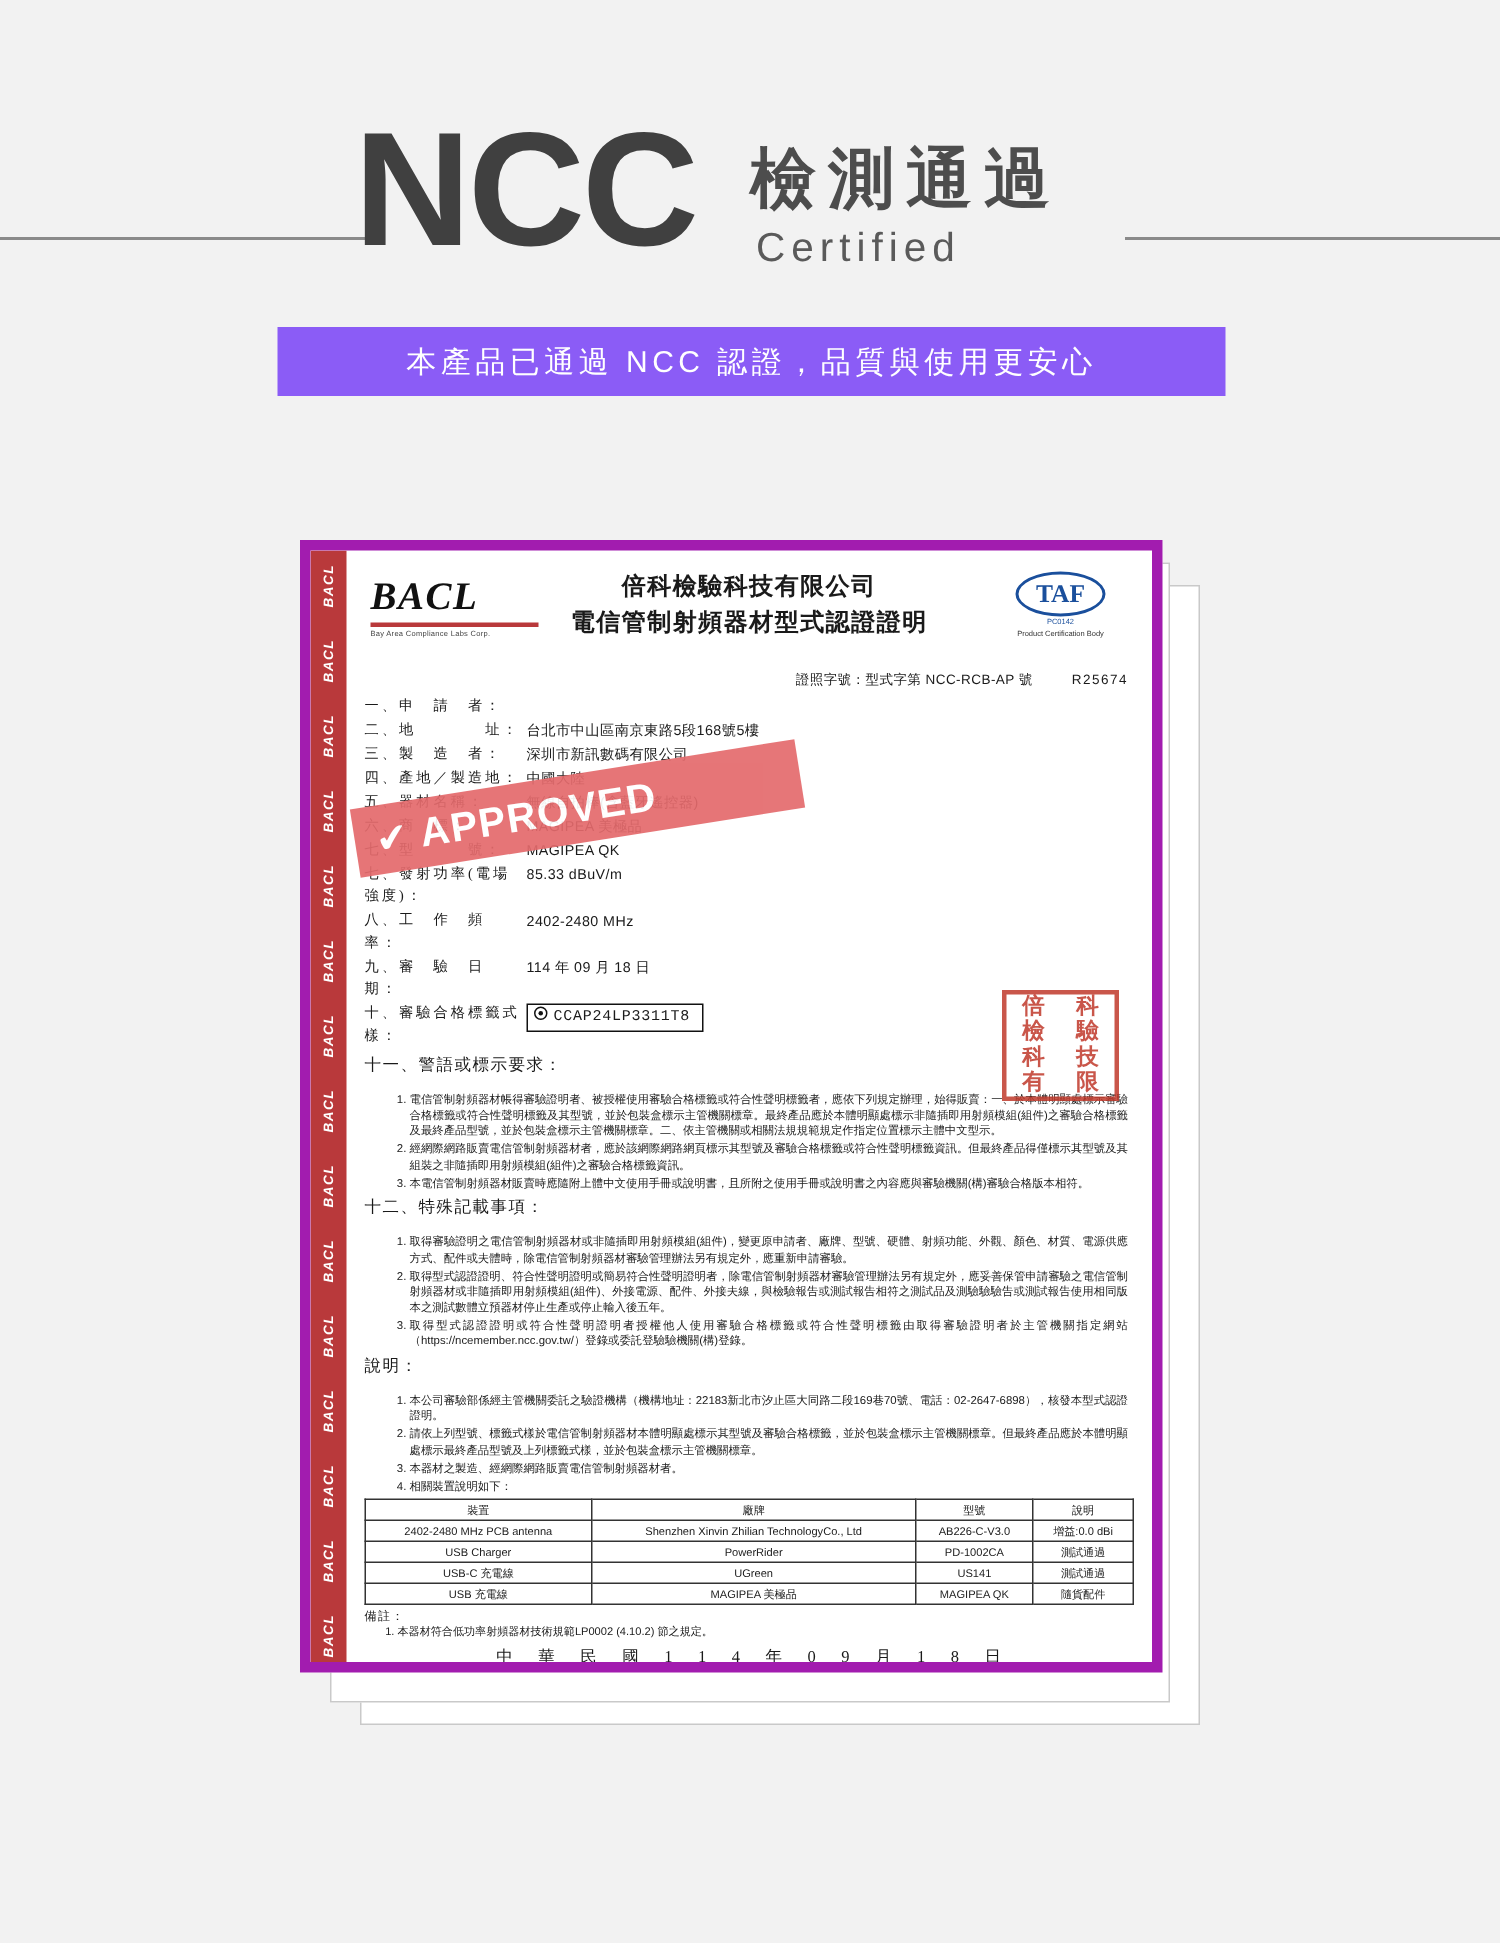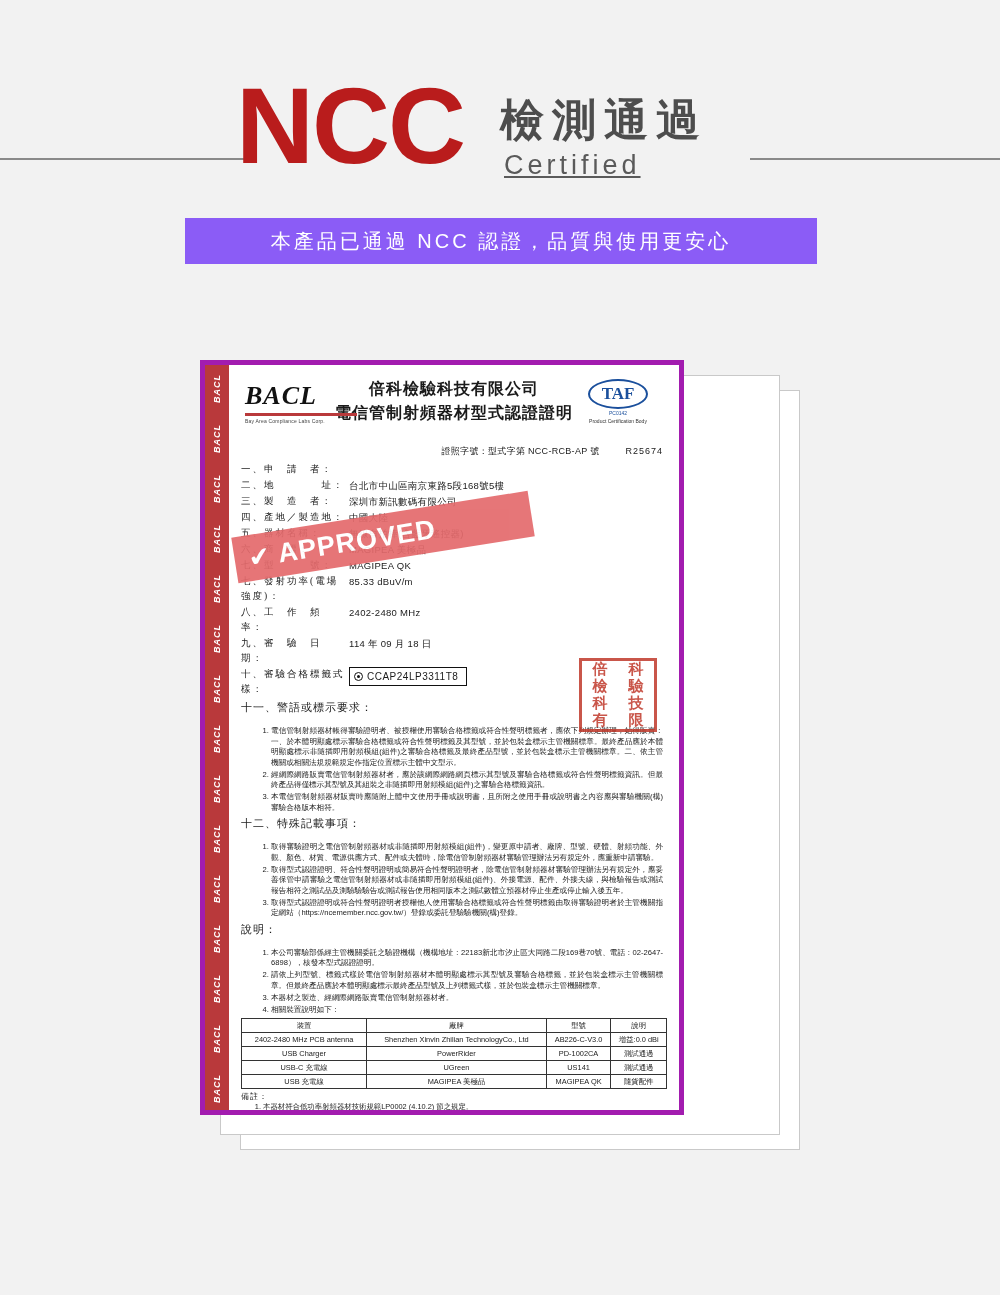--- a/index.html
+++ b/index.html
@@ -30,42 +30,41 @@
   }
   .rule-left { left: 0; width: 250px; }
   .rule-right { right: 0; width: 250px; }
 
   .ncc-word {
     position: absolute;
     left: 236px; top: -8px;
     font-size: 108px;
     font-weight: bold;
     letter-spacing: -2px;
-    color: #b91c1c;
+    color: #404040;
     font-family: "Liberation Sans", sans-serif;
     line-height: 1;
     text-align: right;
   }
   .ncc-cn {
     position: absolute;
     left: 500px; top: 18px;
     font-size: 44px;
     font-weight: bold;
     letter-spacing: 8px;
     color: #4d4d4d;
     line-height: 1;
   }
   .ncc-certified {
     position: absolute;
     left: 504px; top: 72px;
     font-size: 27px;
     letter-spacing: 4px;
     color: #5a5a5a;
     line-height: 1;
-    text-decoration: underline;
   }
 
   .subbar {
     position: absolute;
     left: 185px; top: 138px;
     width: 632px; height: 46px;
     background: #8b5cf6;
     color: #ffffff;
     font-size: 20px;
     letter-spacing: 3px;
@@ -81,22 +80,22 @@
     width: 620px; height: 790px;
   }
   .sheet {
     position: absolute;
     background: #ffffff;
     border: 1px solid #c9c9c9;
   }
   .sheet-back2 { left: 40px; top: 30px; width: 560px; height: 760px; }
   .sheet-back1 { left: 20px; top: 15px; width: 560px; height: 760px; }
   .sheet-front {
-    left: 0; top: 0; width: 484px; height: 755px;
-    border: 5px solid #a21caf;
+    left: 0; top: 0; width: 575px; height: 755px;
+    border: 7px solid #a21caf;
     overflow: hidden;
   }
 
   
   .edge {
     position: absolute;
     left: 0; top: 0;
     width: 24px; height: 100%;
     background: #b9393b;
     overflow: hidden;
@@ -228,25 +227,25 @@
     line-height: 17px;
     letter-spacing: 0;
     font-family: "Liberation Serif", serif;
     opacity: 0.85;
     text-align: center;
   }
   .seal span { width: 50%; }
 
   .barcode-box {
     display: inline-flex;
-    align-items: center;
     border: 1.5px solid #111;
     padding: 1px 8px 1px 4px;
     font-size: 10px;
     letter-spacing: 0.5px;
+    font-family: Liberation Mono, monospace;
   }
   .barcode-mark {
     display: inline-block;
     width: 9px; height: 9px;
     border-radius: 50%;
     border: 1.5px solid #111;
     margin-right: 4px;
     position: relative;
   }
   .barcode-mark:after {

